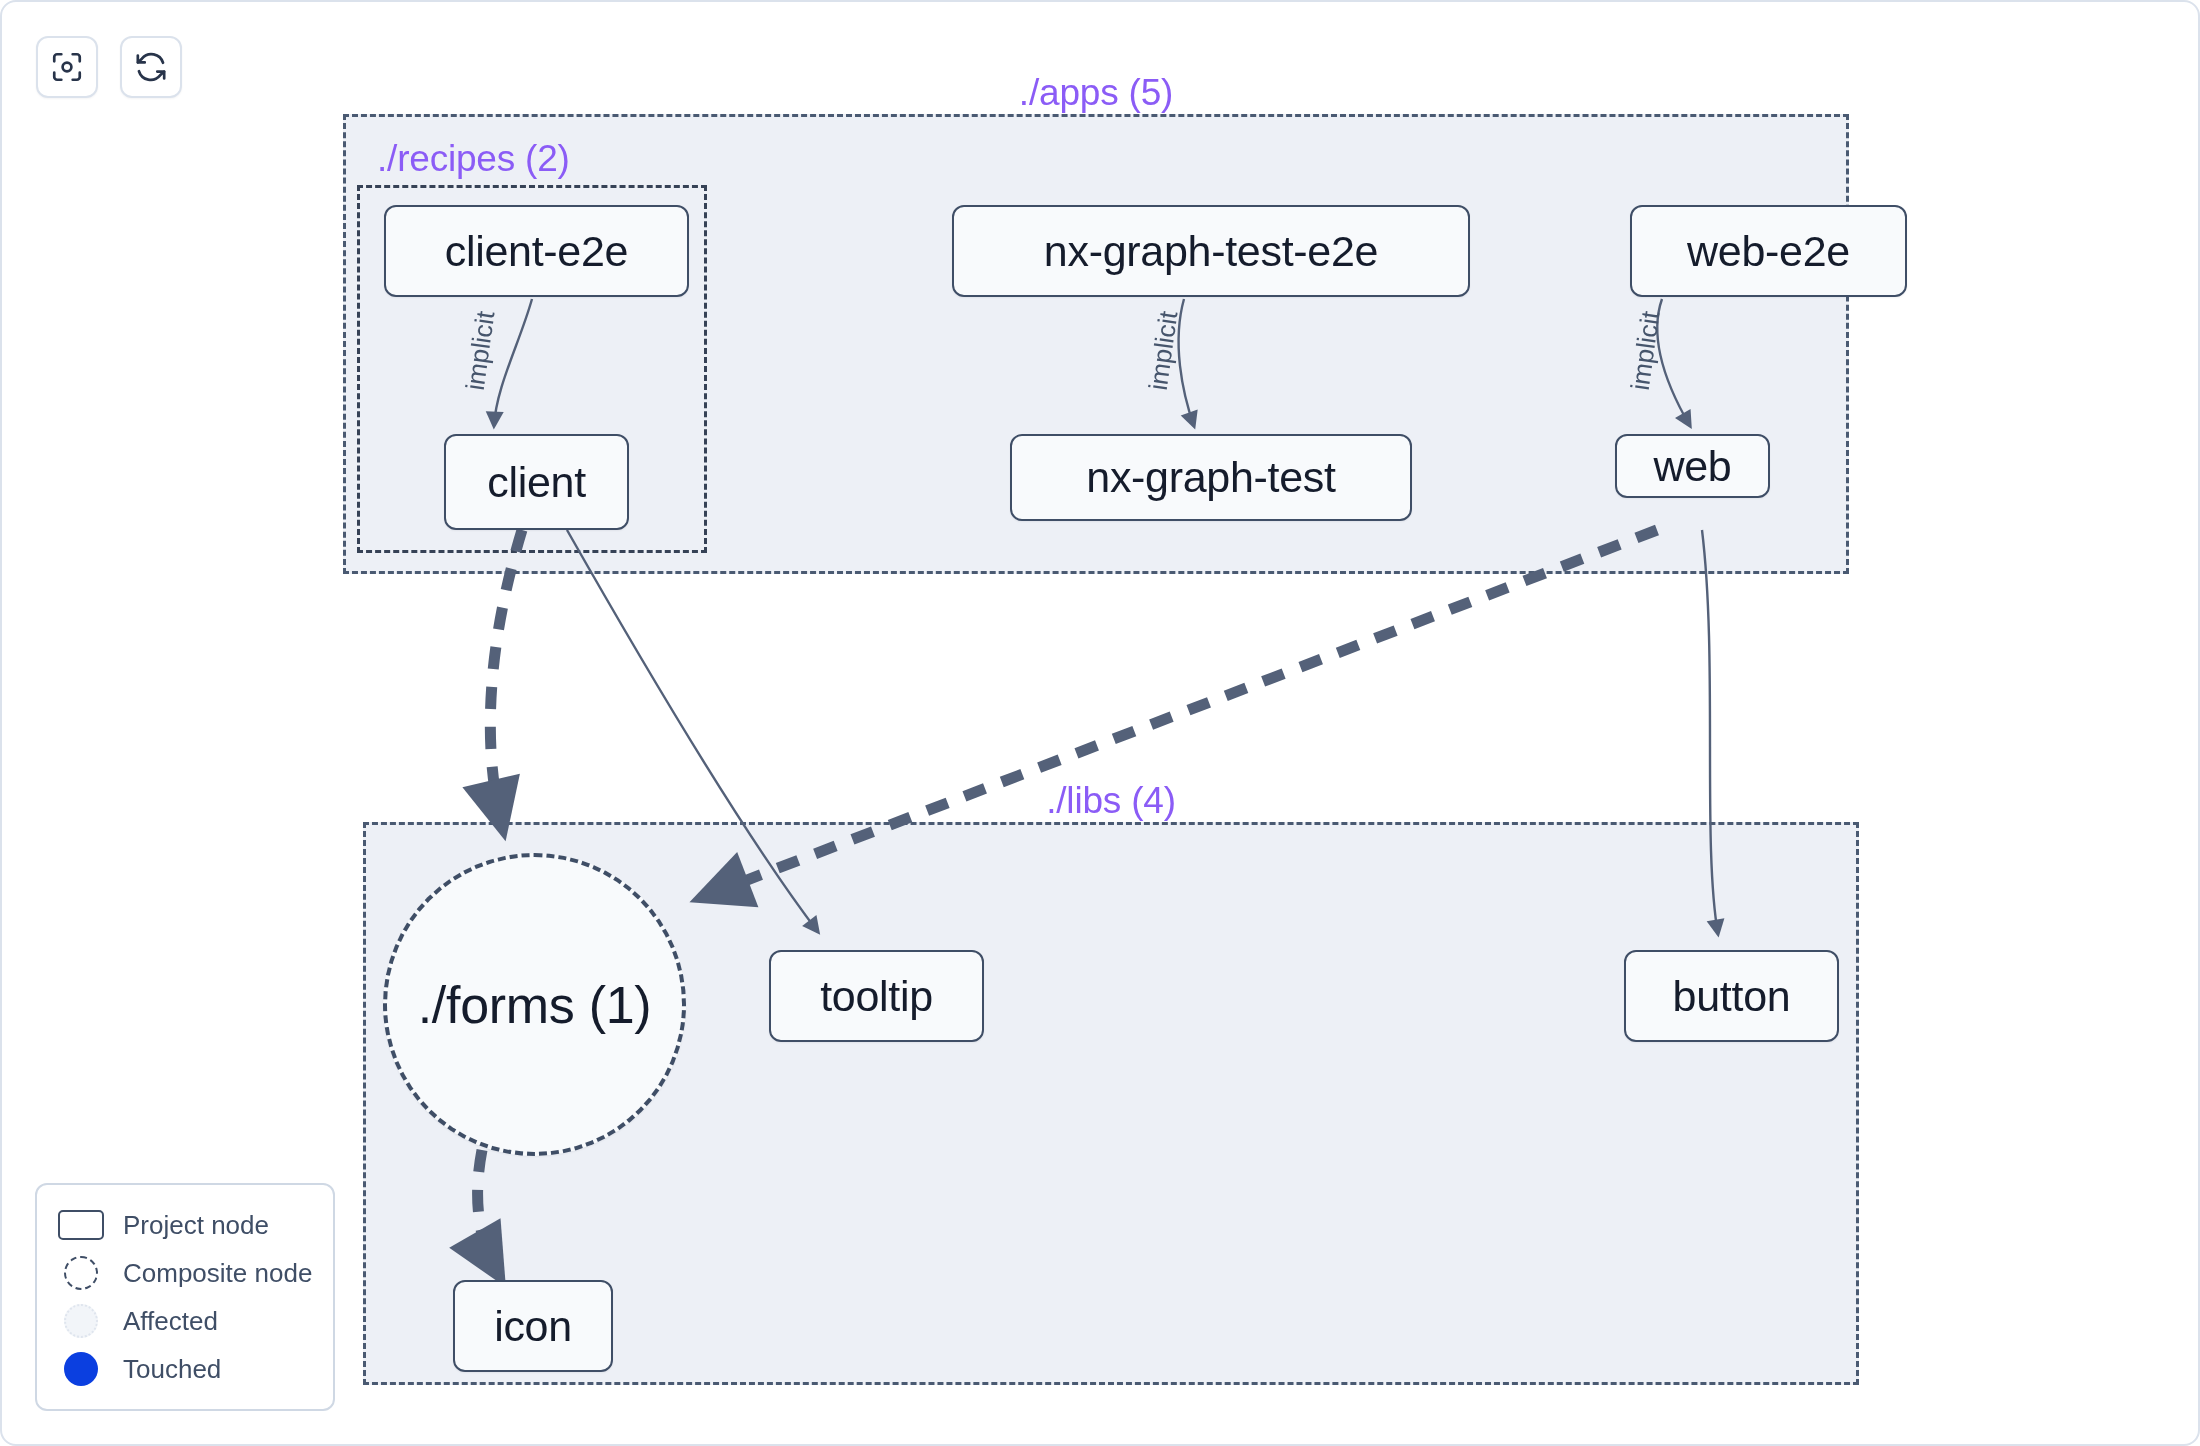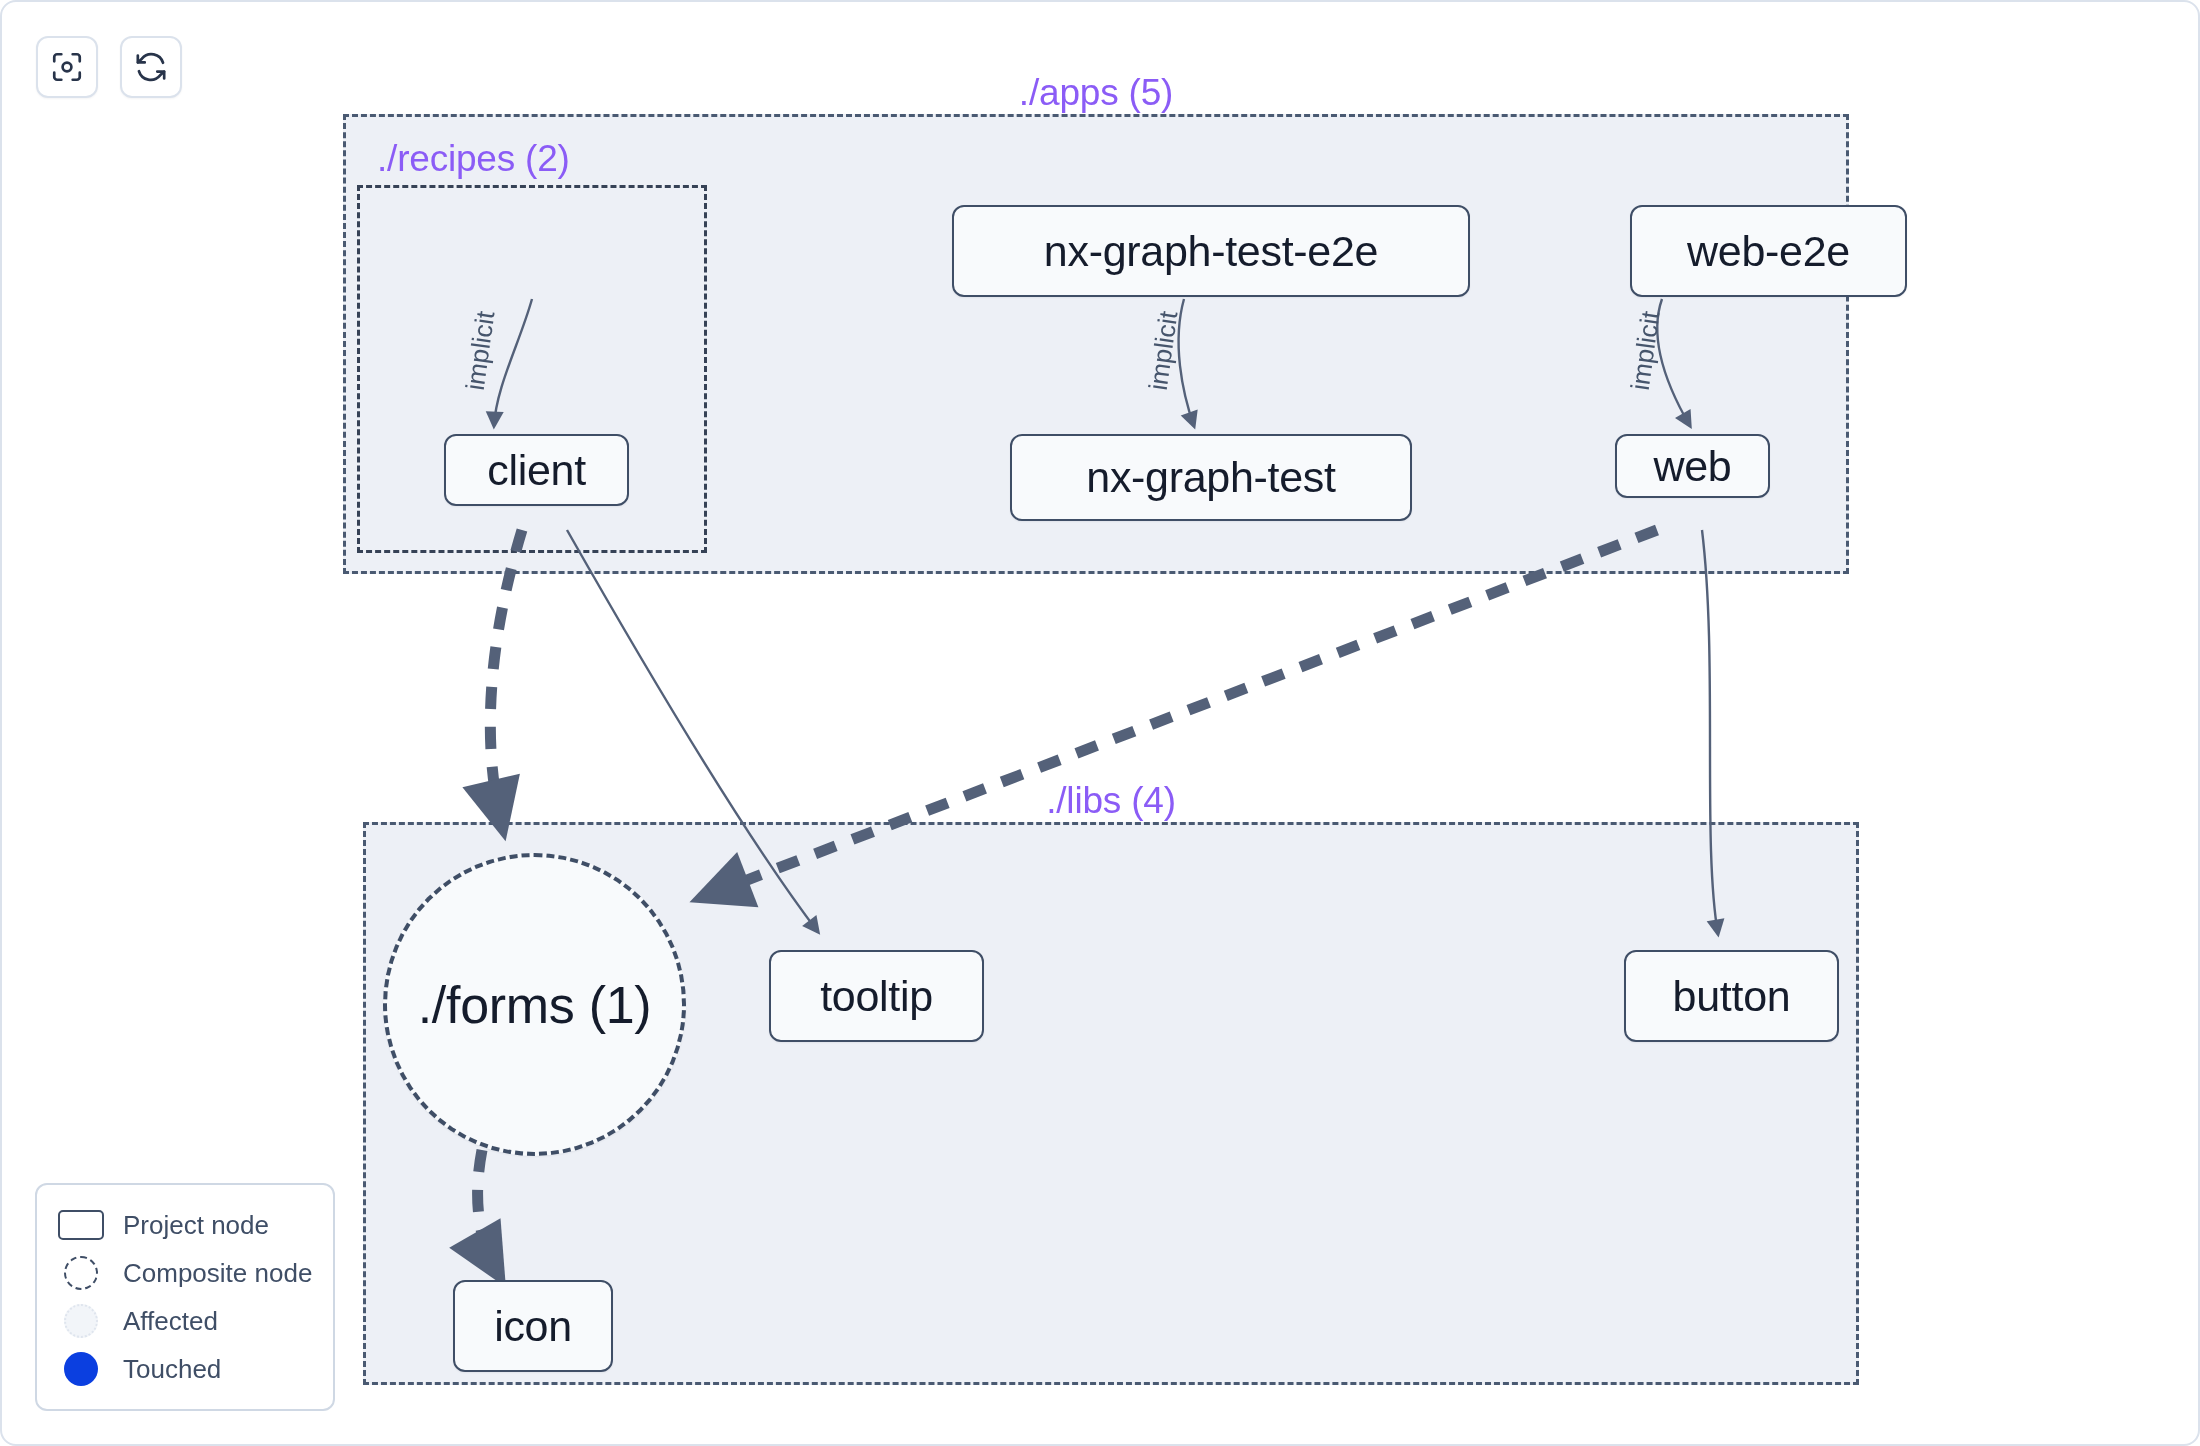--- a/index.html
+++ b/index.html
@@ -227,26 +227,27 @@
 
       <g>
         <path d="M 1700 528 C 1716 660 1700 840 1716 932" fill="none" stroke="#546179" stroke-width="2.4" marker-end="url(#arrow-thin)"></path>
       </g>
 
       <g>
         <path d="M 480 1148 C 470 1200 478 1240 494 1268" fill="none" stroke="#546179" stroke-width="11" stroke-dasharray="22 18" stroke-linecap="butt" marker-end="url(#arrow-thick)"></path>
       </g>
     </svg>
 
+    <div class="node" style="left:382px; top:203px; width:305px; height:92px;">client-e2e</div>
 
     <div class="node" style="left:950px; top:203px; width:518px; height:92px;">nx-graph-test-e2e</div>
 
     <div class="node" style="left:1628px; top:203px; width:277px; height:92px;">web-e2e</div>
 
-    <div class="node" style="left:442px; top:432px; width:185px; height:72px;">client</div>
+    <div class="node" style="left:442px; top:432px; width:185px; height:96px;">client</div>
 
     <div class="node" style="left:1008px; top:432px; width:402px; height:87px;">nx-graph-test</div>
 
     <div class="node" style="left:1613px; top:432px; width:155px; height:64px;">web</div>
 
     <div class="node composite" style="left:381px; top:851px; width:303px; height:303px;">./forms (1)</div>
 
     <div class="node" style="left:767px; top:948px; width:215px; height:92px;">tooltip</div>
 
     <div class="node" style="left:1622px; top:948px; width:215px; height:92px;">button</div>

